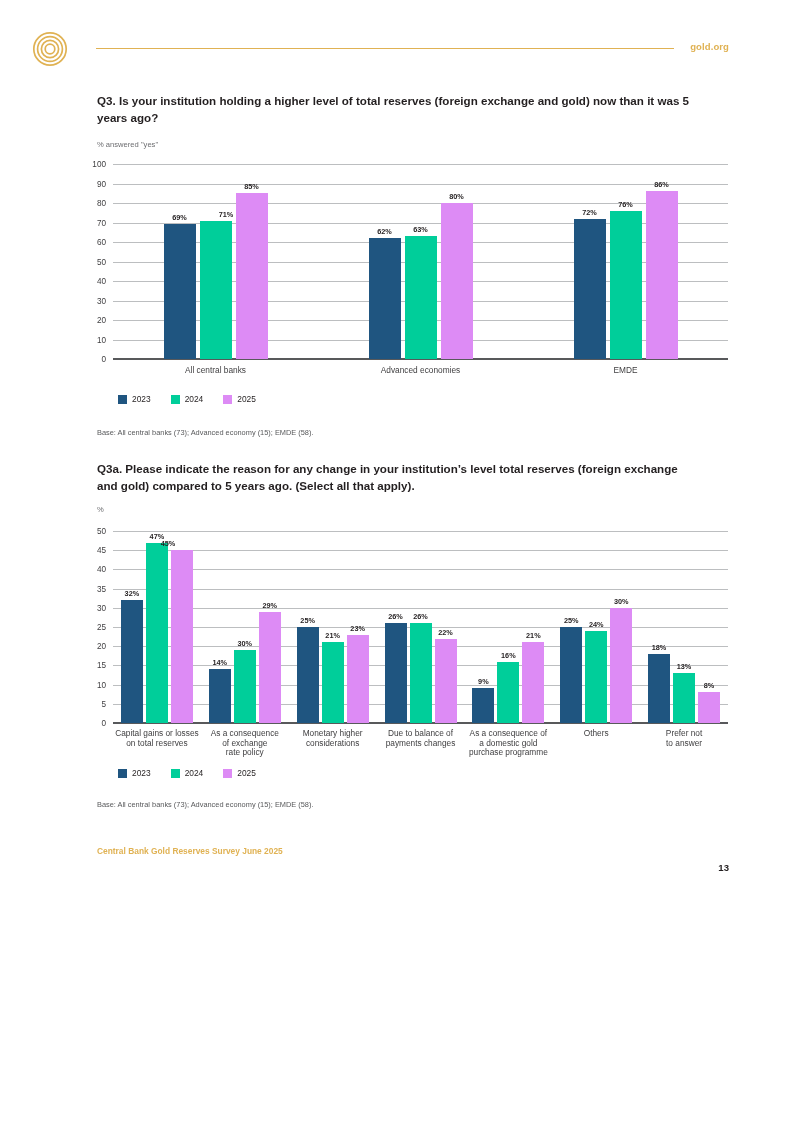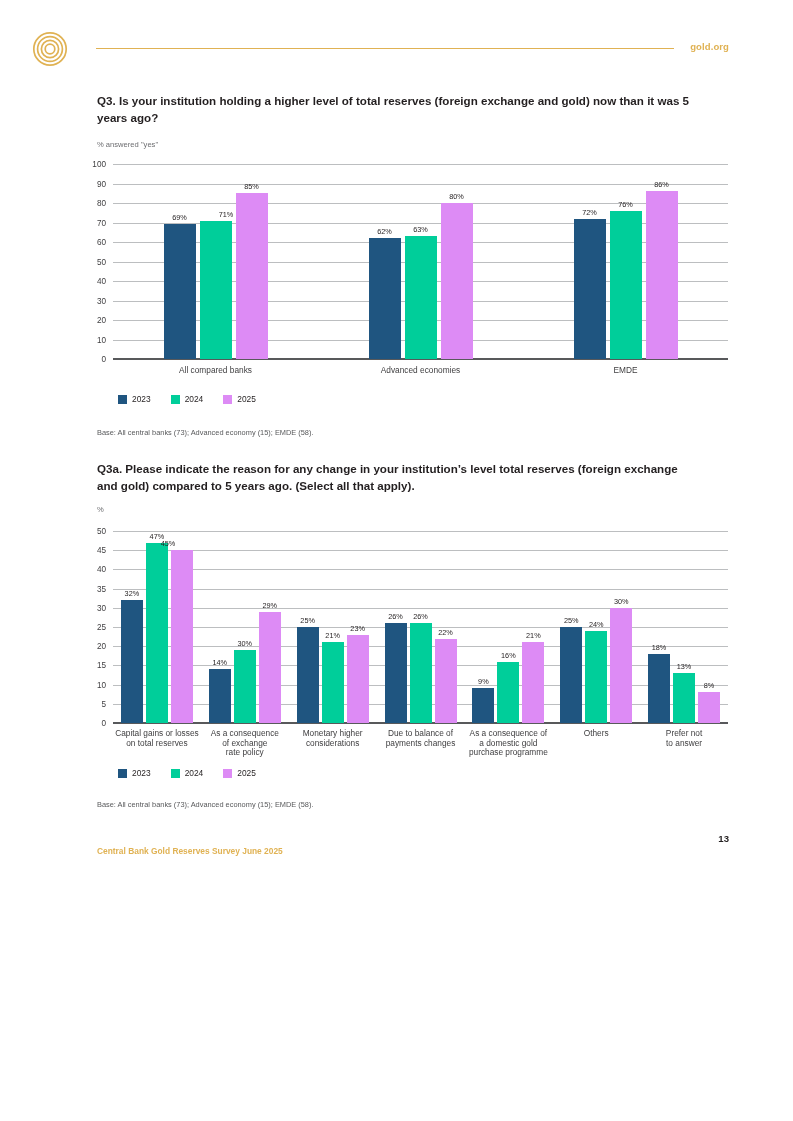--- a/index.html
+++ b/index.html
@@ -46,41 +46,41 @@
   .gridline { position: absolute; height: 1px; background: #bcbec0; left: 0; }
   .baseline { position: absolute; height: 2px; background: #58595b; left: 0; }
   .ytick {
     position: absolute; right: 100%; margin-right: 7px;
     font-size: 8.2px; color: #414042; text-align: right;
     transform: translateY(-50%); white-space: nowrap;
   }
   .bar { position: absolute; bottom: 0; }
   .bar-label {
     position: absolute; font-size: 7.3px; color: #231f20;
-    text-align: left; transform: translateX(-50%); white-space: nowrap;
+    text-align: left; transform: translateX(-50%); white-space: nowrap; font-weight: bold;
   }
   .cat-label {
     position: absolute; font-size: 8.3px; color: #414042;
     text-align: center; transform: translateX(-50%);
     line-height: 9.6px; white-space: pre-line;
   }
 
   
   .legend { position: absolute; display: flex; align-items: center; }
   .legend-item { display: flex; align-items: center; margin-right: 20px; }
   .legend-swatch { width: 9px; height: 9px; margin-right: 5px; }
   .legend-text { font-size: 8.4px; color: #231f20; }
 
   
   .footer-text {
     position: absolute; left: 97px; bottom: 29px;
     font-size: 8.4px; color: #e0b253; font-weight: bold;
   }
   .footer-page {
-    position: absolute; right: 64px; bottom: 41px;
+    position: absolute; right: 64px; bottom: 12px;
     font-size: 9.6px; color: #231f20; font-weight: bold; text-align: center;
   }
 </style>
 </head>
 <body>
 
 <div class="page">
 
   <div class="header">
     <div class="logo">
@@ -120,21 +120,21 @@
       <div class="gridline" style="top: 19.5px; width: 615px;"></div>
       <div class="ytick" style="top: 19.5px;">90</div>
       <div class="gridline" style="top: 0px; width: 615px;"></div>
       <div class="ytick" style="top: 0px;">100</div>
       <div class="bar" style="left: 50.5px; width: 32px; height: 134.55px; background: rgb(31, 85, 128);"></div>
       <div class="bar-label" style="left: 66.5px; top: 49.45px;">69%</div>
       <div class="bar" style="left: 86.5px; width: 32px; height: 138.45px; background: rgb(0, 206, 154);"></div>
       <div class="bar-label" style="left: 113px; top: 45.55px;">71%</div>
       <div class="bar" style="left: 122.5px; width: 32px; height: 165.75px; background: rgb(221, 139, 245);"></div>
       <div class="bar-label" style="left: 138.5px; top: 18.25px;">85%</div>
-      <div class="cat-label" style="left: 102.5px; top: 202px; width: 150px; margin-left: 0px;">All compared banks</div>
+      <div class="cat-label" style="left: 102.5px; top: 202px; width: 150px; margin-left: 0px;">All central banks</div>
       <div class="bar" style="left: 255.5px; width: 32px; height: 120.9px; background: rgb(31, 85, 128);"></div>
       <div class="bar-label" style="left: 271.5px; top: 63.1px;">62%</div>
       <div class="bar" style="left: 291.5px; width: 32px; height: 122.85px; background: rgb(0, 206, 154);"></div>
       <div class="bar-label" style="left: 307.5px; top: 61.15px;">63%</div>
       <div class="bar" style="left: 327.5px; width: 32px; height: 156px; background: rgb(221, 139, 245);"></div>
       <div class="bar-label" style="left: 343.5px; top: 28px;">80%</div>
       <div class="cat-label" style="left: 307.5px; top: 202px; width: 150px; margin-left: 0px;">Advanced economies</div>
       <div class="bar" style="left: 460.5px; width: 32px; height: 140.4px; background: rgb(31, 85, 128);"></div>
       <div class="bar-label" style="left: 476.5px; top: 43.6px;">72%</div>
       <div class="bar" style="left: 496.5px; width: 32px; height: 148.2px; background: rgb(0, 206, 154);"></div>

